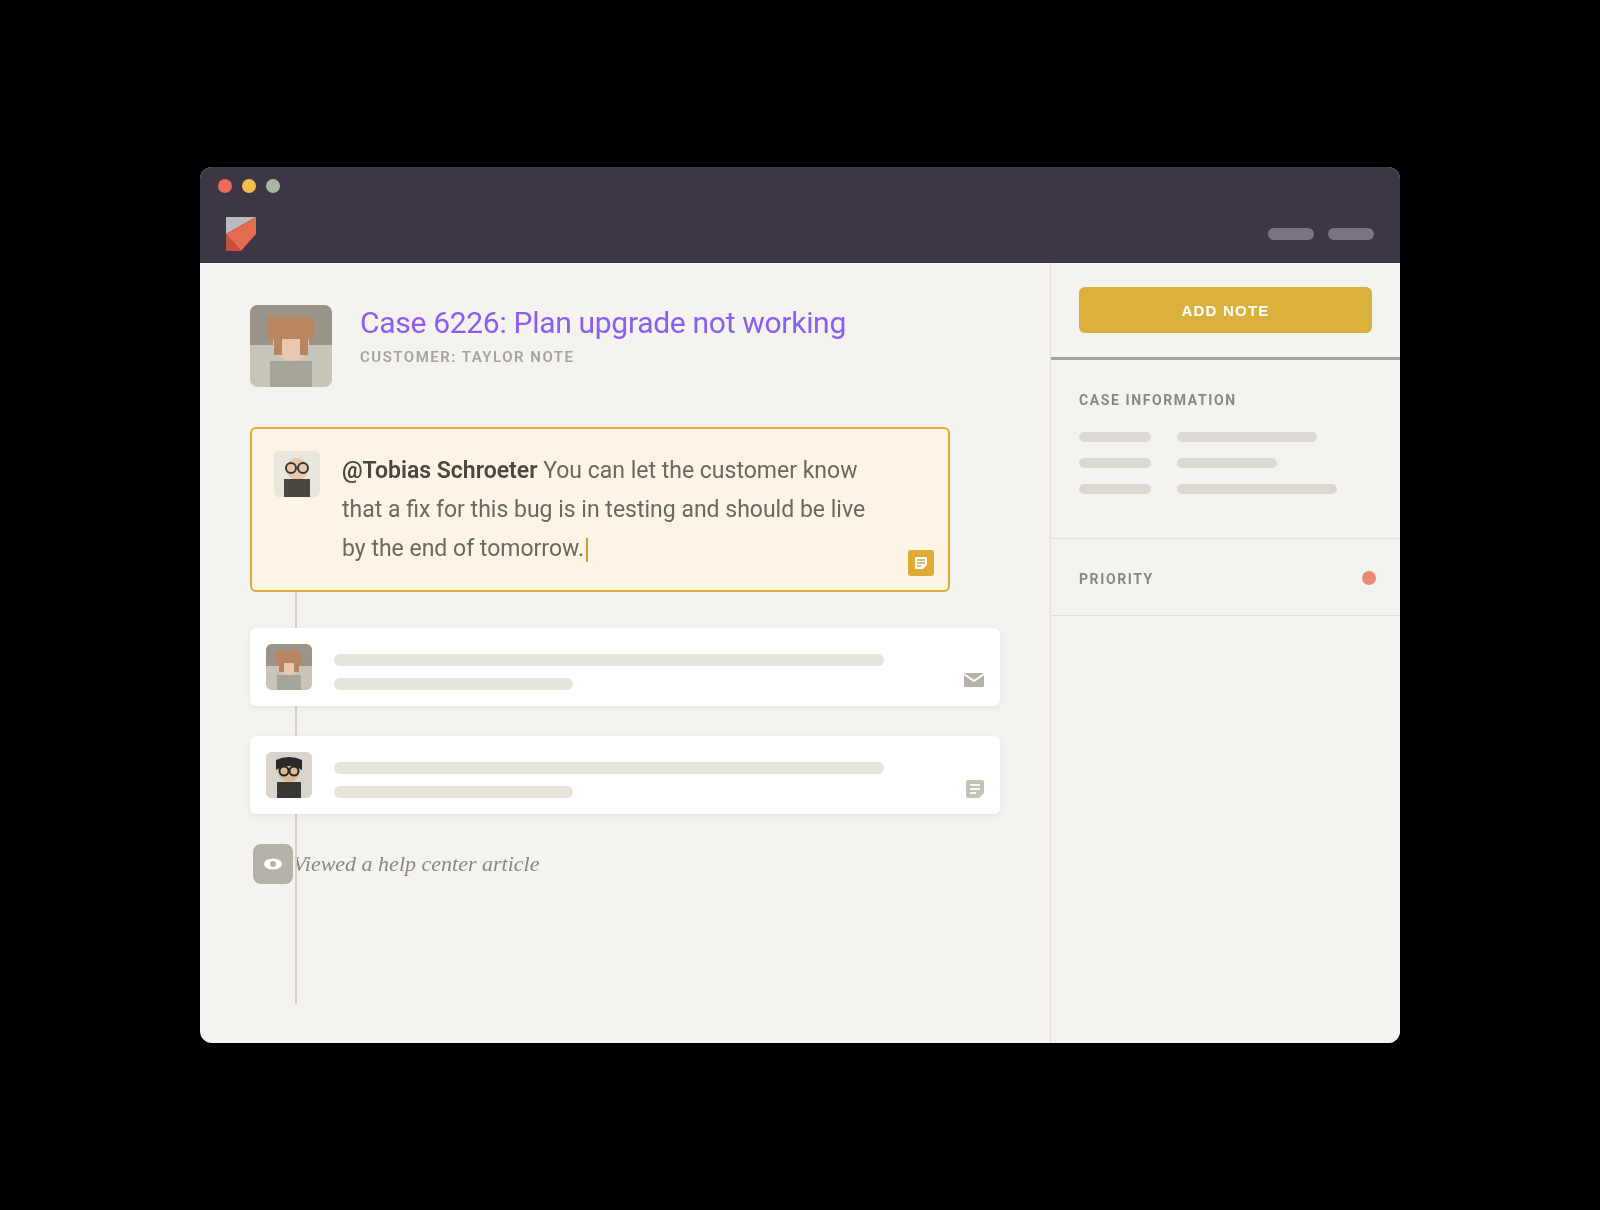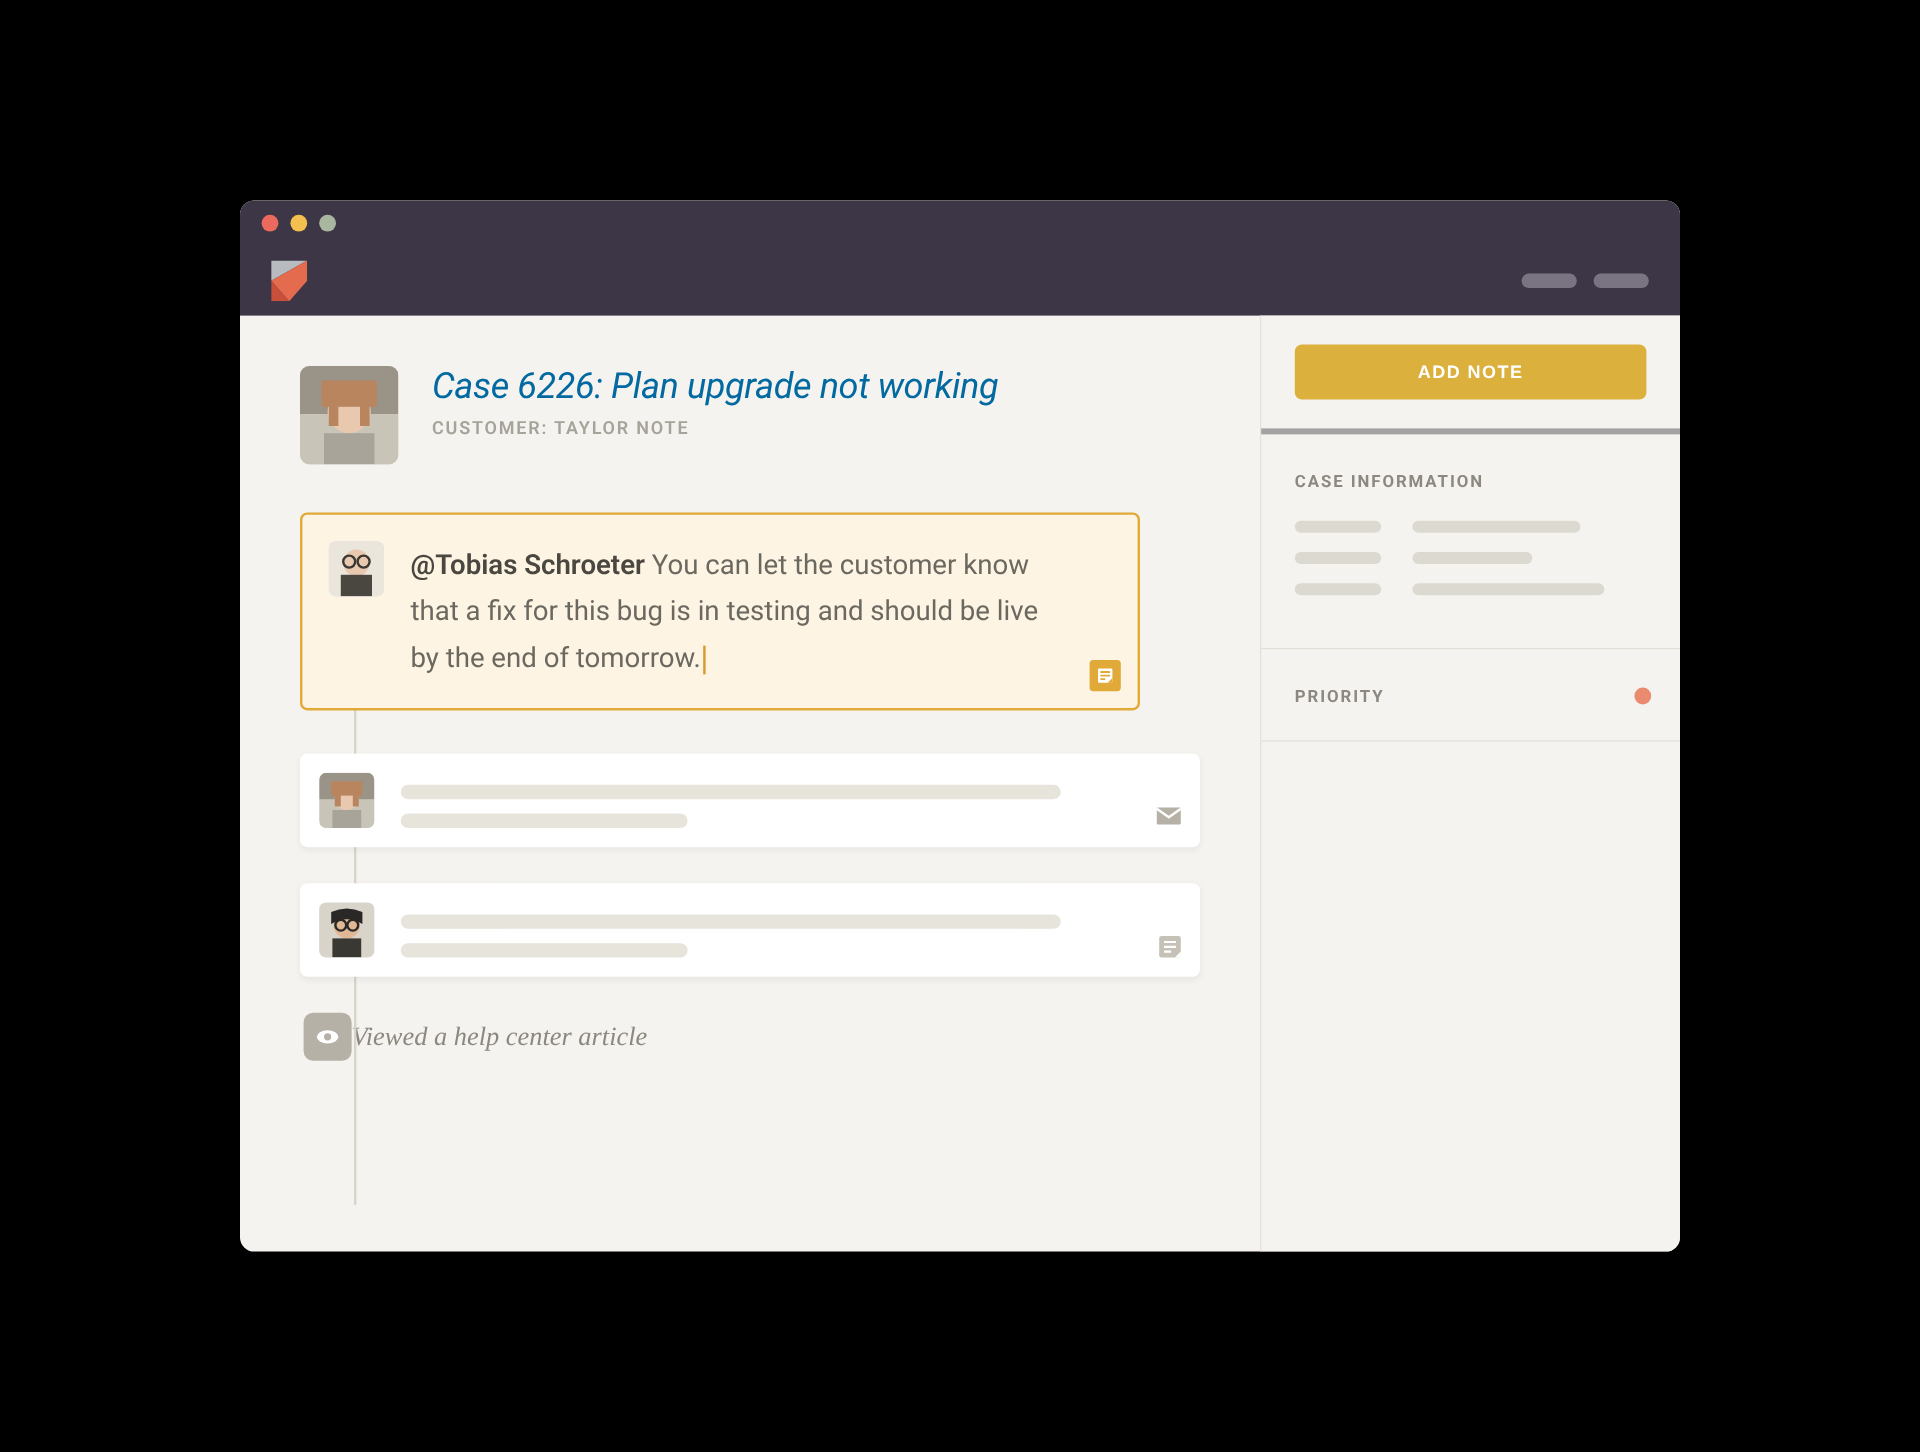--- a/index.html
+++ b/index.html
@@ -41,21 +41,21 @@
   }
   .logo-wrap { display: flex; align-items: center; }
   .appbar-right { display: flex; gap: 14px; }
   .appbar-pill { width: 46px; height: 12px; background: #7a7482; border-radius: 6px; }
   .content { display: flex; min-height: 780px; }
   .main { flex: 1; padding: 42px 50px 60px 50px; position: relative; }
   .sidebar { width: 350px; border-left: 1px solid #e3e0d9; background: #f5f3ef; }
 
   .case-header { display: flex; gap: 28px; align-items: flex-start; margin-bottom: 40px; }
   .avatar-lg { width: 82px; height: 82px; border-radius: 8px; flex-shrink: 0; background: #d8d4c9; overflow: hidden; }
-  .case-title { font-size: 30px; color: #0369a1; font-weight: 400; margin-bottom: 8px; letter-spacing: -0.3px; font-style: italic; }
+  .case-title { font-size: 30px; color: #8b5cf6; font-weight: 400; margin-bottom: 8px; letter-spacing: -0.3px; }
   .case-subtitle { font-size: 15px; color: #a6a39a; letter-spacing: 1.5px; font-weight: 600; }
 
   .timeline { position: relative; padding-left: 50px; }
   .timeline::before {
     content: "";
     position: absolute;
     left: 45px;
     top: 90px;
     bottom: -120px;
     width: 2px;
@@ -97,21 +97,21 @@
   .msg-lines { flex: 1; padding-top: 10px; }
   .msg-line { height: 12px; background: #e7e4dc; border-radius: 6px; margin-bottom: 12px; }
   .msg-line.long { width: 92%; }
   .msg-line.short { width: 40%; margin-bottom: 0; }
   .msg-icon { position: absolute; bottom: 14px; right: 14px; color: #b5b1a6; }
 
   .activity-row { display: flex; align-items: center; margin-left: -50px; margin-top: 8px; }
   .activity-badge { width: 40px; height: 40px; background: #b5b1a6; border-radius: 8px; display: flex; align-items: center; justify-content: center; margin-left: 3px; }
   .activity-text { font-size: 22px; color: #8c8880; font-style: italic; font-family: "Brush Script MT", "Segoe Script", cursive; }
 
-  .sidebar-top { padding: 24px 28px; border-bottom: 5px solid #a3a3a3; }
+  .sidebar-top { padding: 24px 28px; border-bottom: 3px solid #a3a3a3; }
   .add-note-btn {
     width: 100%;
     background: #dbb03d;
     color: #fff;
     border: none;
     border-radius: 6px;
     height: 46px;
     font-size: 15px;
     font-weight: 700;
     letter-spacing: 1.2px;

